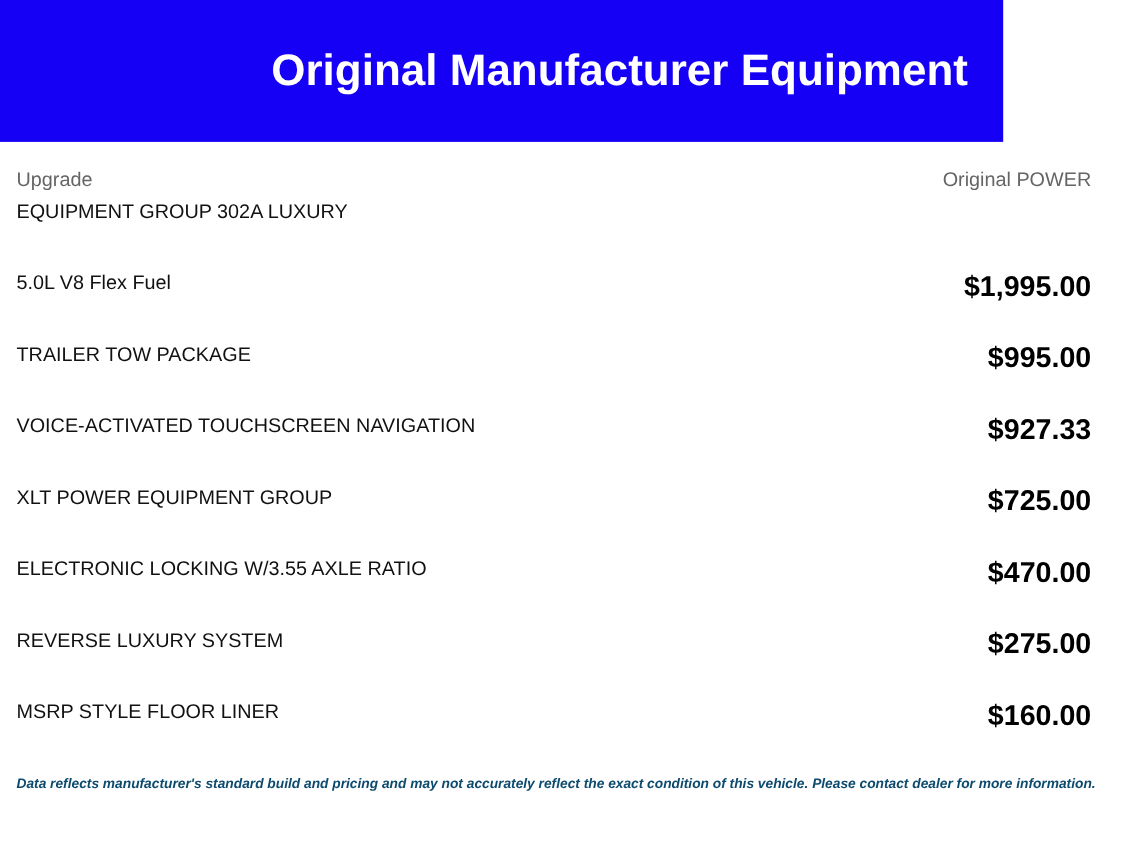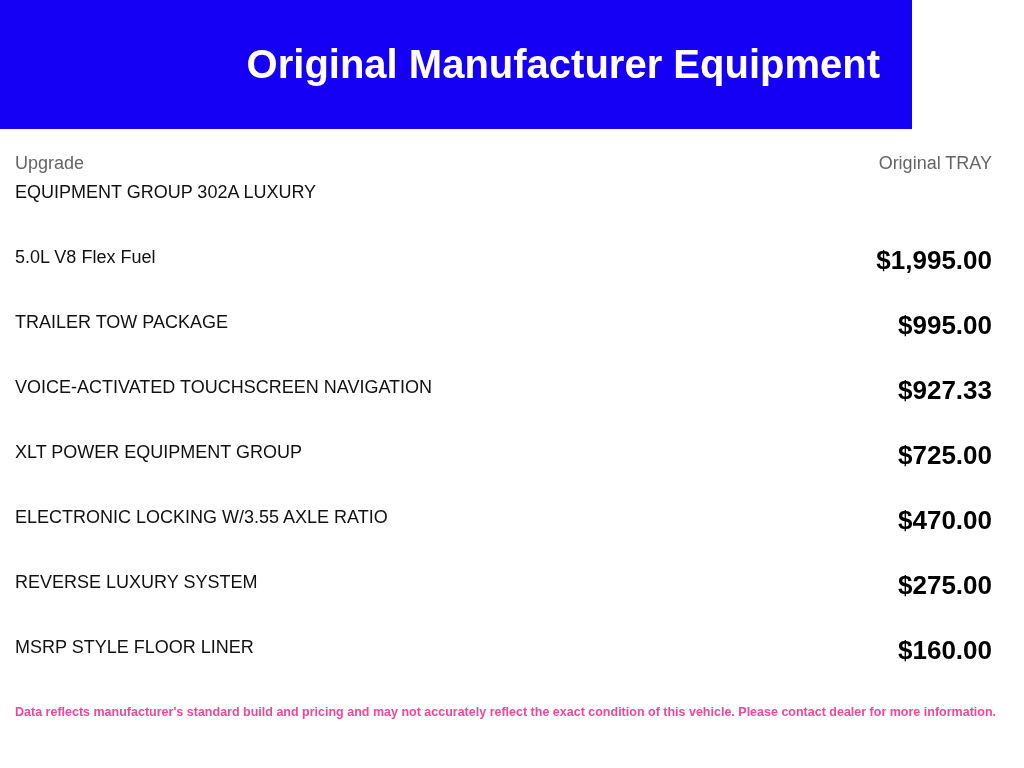--- a/index.html
+++ b/index.html
@@ -107,40 +107,41 @@
     flex: 0 0 auto;
   }
 
   
   .disclaimer {
     position: absolute;
     top: 704px;
     left: 15px;
     right: 20px;
     font-size: 12.5px;
+    font-style: italic;
     font-weight: bold;
     line-height: 16px;
-    color: #ec4899;
+    color: #0c4a6e;
     white-space: nowrap;
   }
 </style>
 </head>
 <body>
 
 <div class="page">
 
   <div class="banner">
     <div class="banner-title">Original Manufacturer Equipment</div>
   </div>
 
   <div class="table">
 
     <div class="col-head">
       <div class="col-head-left">Upgrade</div>
-      <div class="col-head-right">Original TRAY</div>
+      <div class="col-head-right">Original POWER</div>
     </div>
 
     <div class="rows">
 
       <div class="row">
         <div class="row-label">EQUIPMENT GROUP 302A LUXURY</div>
       </div>
 
       <div class="row">
         <div class="row-label">5.0L V8 Flex Fuel</div>

